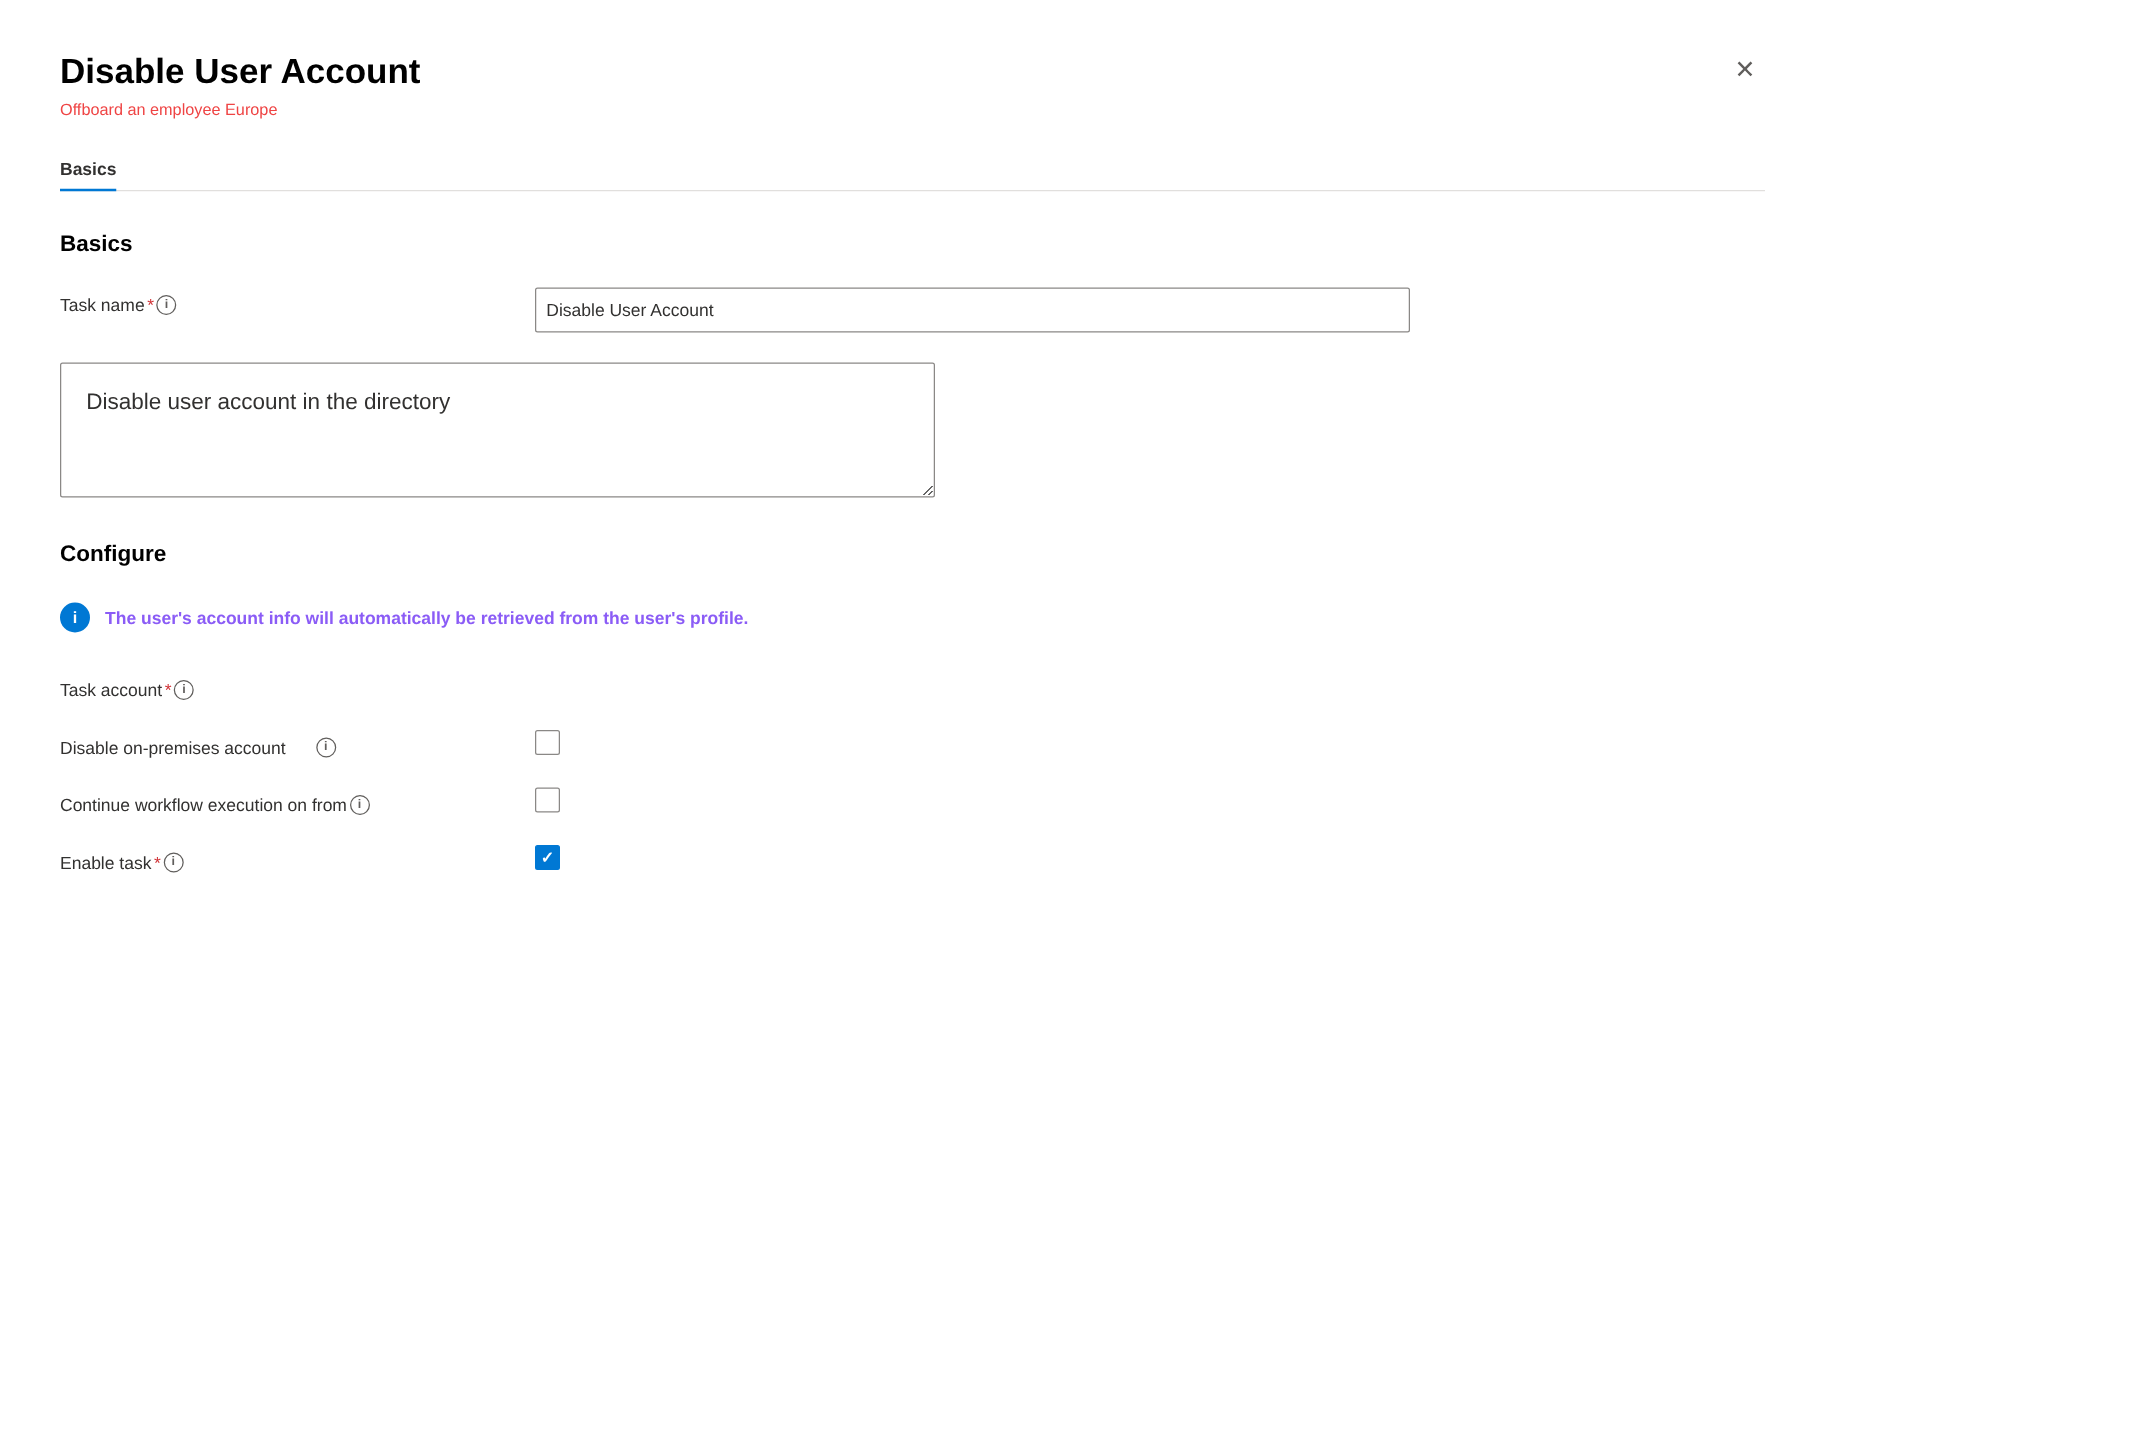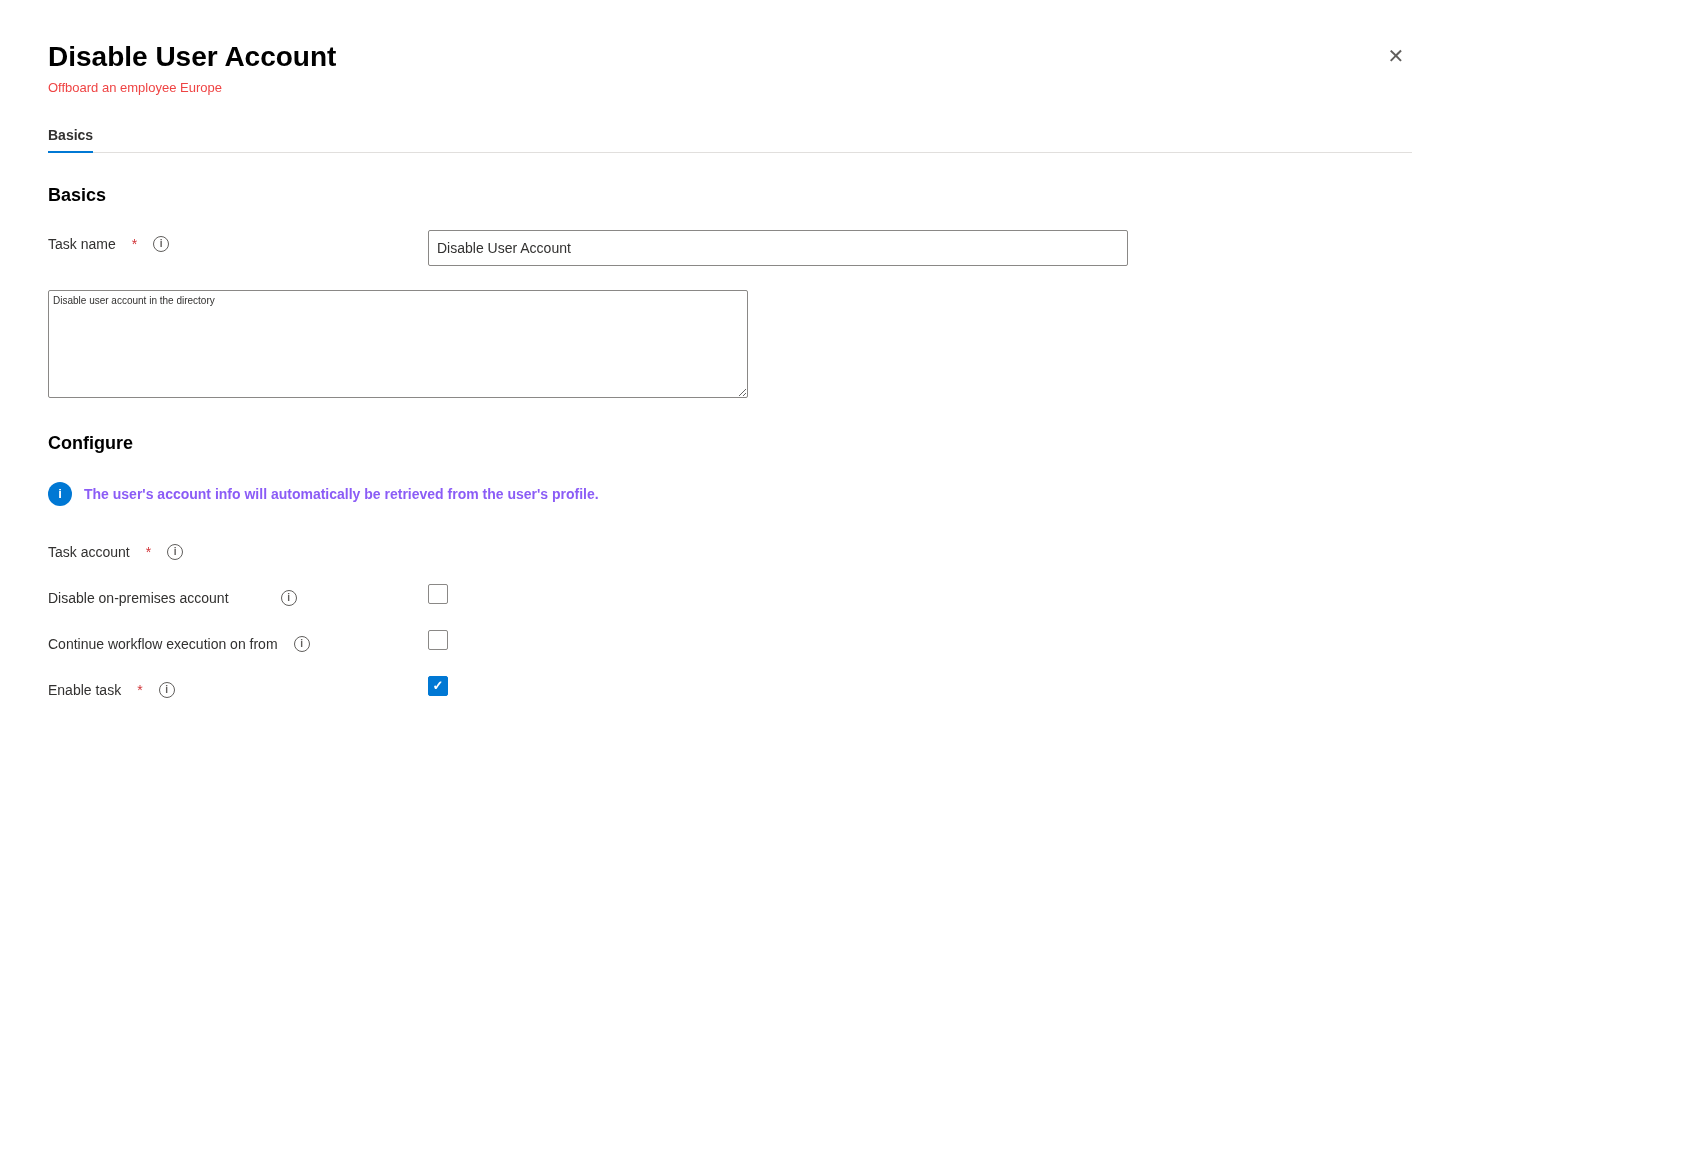--- a/index.html
+++ b/index.html
@@ -95,21 +95,21 @@
     }
 
     .form-label {
       width: 380px;
       min-width: 380px;
       font-size: 14px;
       color: #323130;
       padding-top: 6px;
       display: flex;
       align-items: center;
-      gap: 16px;
+      gap: 2px;
     }
 
     .required-star {
       color: #d13438;
       font-size: 14px;
     }
 
     .info-icon {
       display: inline-flex;
       align-items: center;
@@ -138,24 +138,24 @@
       border-radius: 2px;
       font-size: 14px;
       color: #323130;
       background: #ffffff;
       outline: none;
     }
 
     .textarea-input {
       width: 100%;
       height: 108px;
-      padding: 4px;
+      padding: 20px;
       border: 1px solid #8a8886;
       border-radius: 2px;
-      font-size: 10px;
+      font-size: 18px;
       color: #323130;
       background: #ffffff;
       outline: none;
       resize: vertical;
       font-family: inherit;
     }
 
     .configure-section {
       margin-top: 18px;
     }

